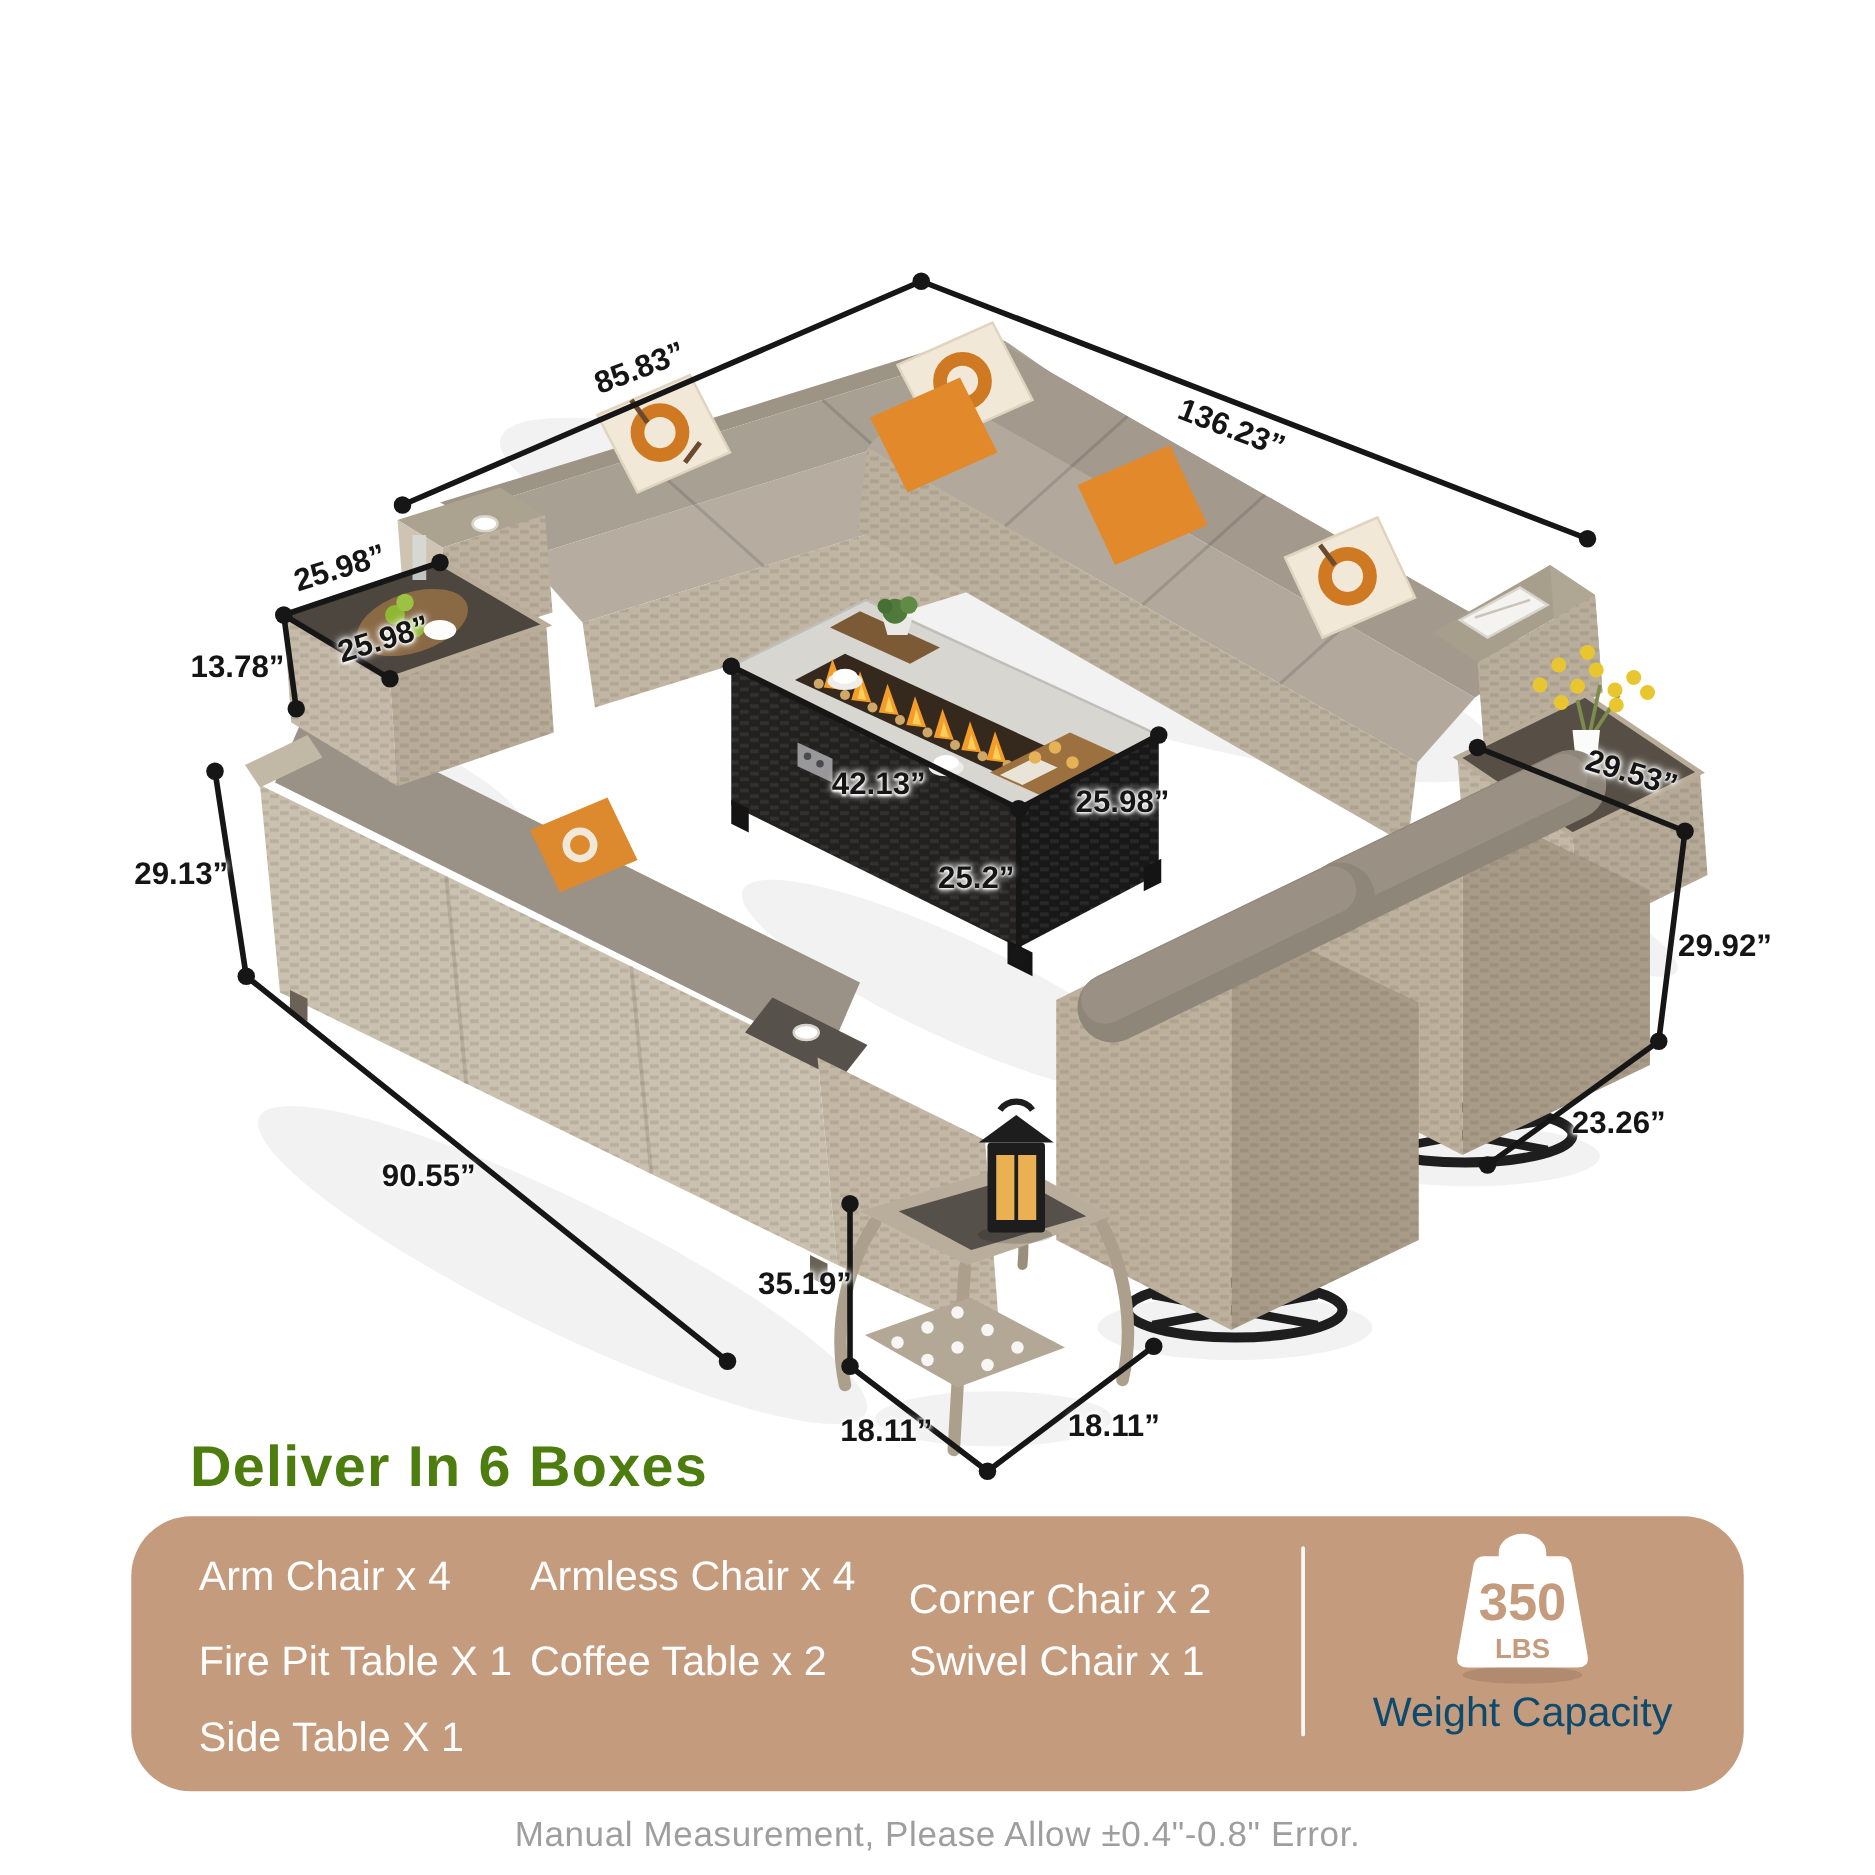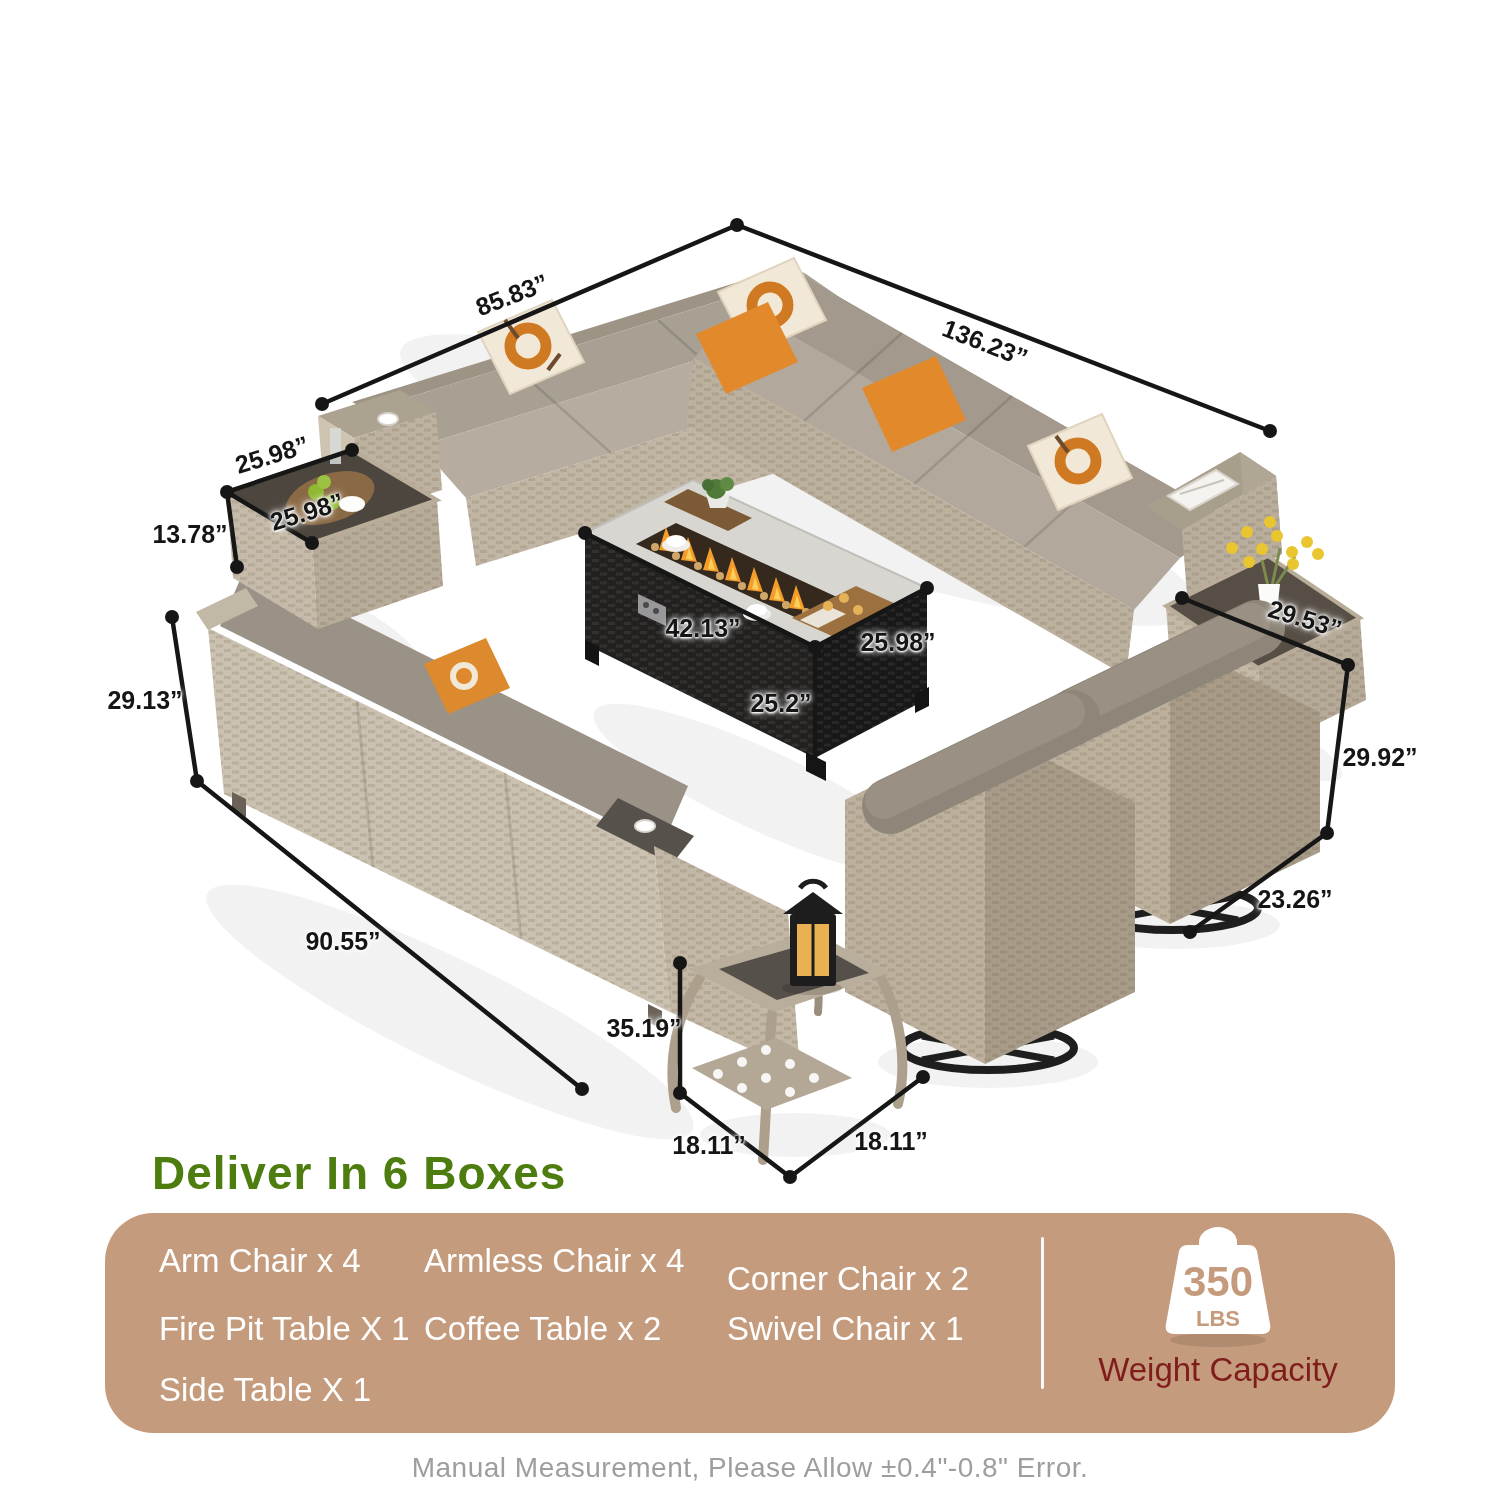--- a/index.html
+++ b/index.html
@@ -10,21 +10,21 @@
   .title-pill span{font-size:90px;font-weight:bold;color:#a5764f;letter-spacing:4px;word-spacing:36px;}
   .scene{position:absolute;left:0;top:0;width:1500px;height:1500px;}
   .dim{position:absolute;font-size:25px;font-weight:bold;color:#151515;white-space:nowrap;
        text-shadow:0 0 3px #fff,0 0 5px #fff,0 0 8px #fff,0 1px 2px #fff;}
   .deliver{position:absolute;left:152px;top:1146px;font-size:46px;font-weight:bold;color:#4d7c0f;letter-spacing:1px;}
   .info-box{position:absolute;left:105px;top:1213px;width:1290px;height:220px;background:#c59b7d;border-radius:48px;}
   .box-item{position:absolute;color:#ffffff;font-size:33px;white-space:nowrap;}
   .divider{position:absolute;left:936px;top:24px;width:3px;height:152px;background:rgba(255,255,255,.95);border-radius:2px;}
   .weight{position:absolute;left:960px;top:6px;width:306px;text-align:center;}
   .weight svg{display:block;margin:0 auto;}
-  .weight-label{font-size:33px;color:#7f1d1d;margin-top:2px;}
+  .weight-label{font-size:33px;color:#0c4a6e;margin-top:2px;}
   .footer{position:absolute;left:0;top:1452px;width:100%;text-align:center;font-size:28px;color:#9e9e9e;letter-spacing:.5px;}
 </style>
 </head>
 <body>
 
 <div class="stage">
 
 
   <svg class="scene" viewBox="0 0 1500 1500" xmlns="http://www.w3.org/2000/svg">
     <defs>

